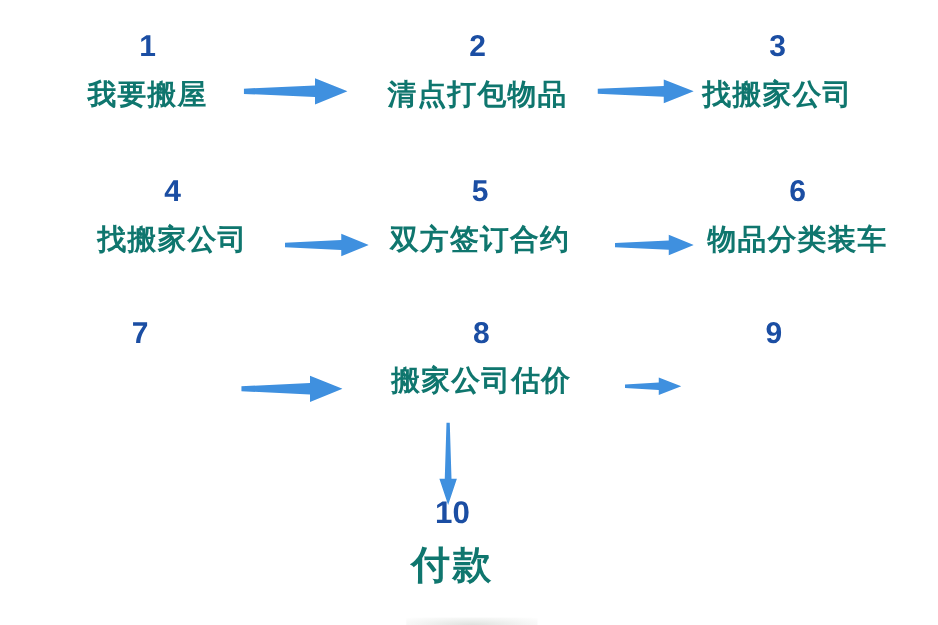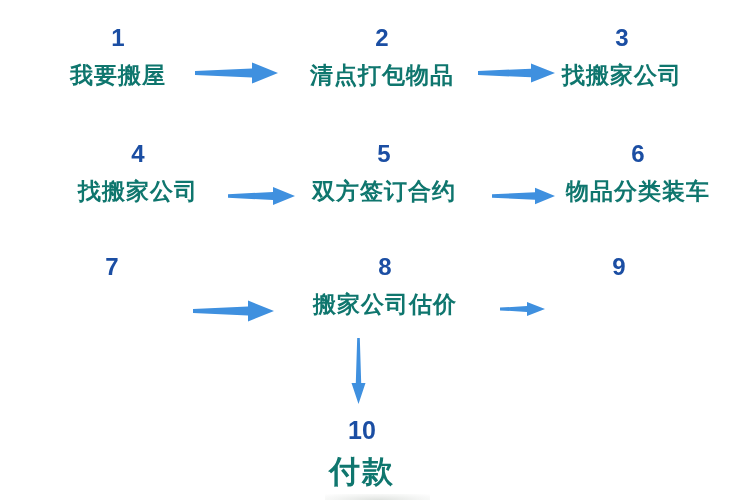--- a/index.html
+++ b/index.html
@@ -145,20 +145,20 @@
   <div class="step" style="left:619px; top:255px;">
     <span class="step-number">9</span>
   </div>
 
   <span class="arrow" style="left:351px; top:338px;">
     <svg width="15" height="66" viewBox="0 0 15 66" xmlns="http://www.w3.org/2000/svg">
       <polygon points="6.2,0 8.8,0 10.2,45 14.5,45 7.5,66 0.5,45 4.8,45" fill="#3f90df"></polygon>
     </svg>
   </span>
 
-  <div class="step final-step" style="left:362px; top:418px;">
+  <div class="step final-step" style="left:362px; top:398px;">
     <span class="step-number">10</span>
     <span class="step-label">付款</span>
   </div>
 
   <div class="cutoff-fragment"></div>
 
 </div>
 
 </body></html>

